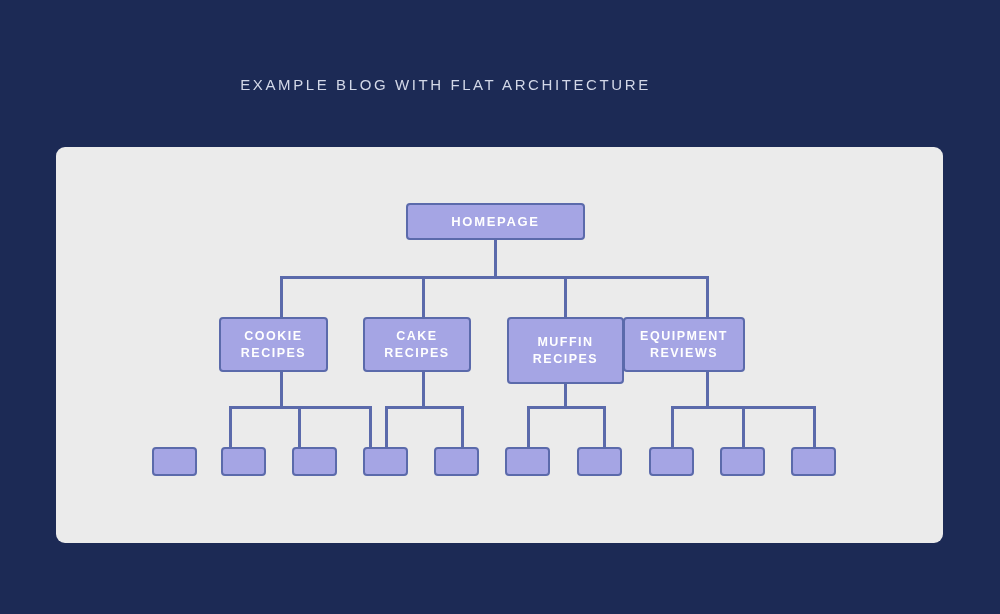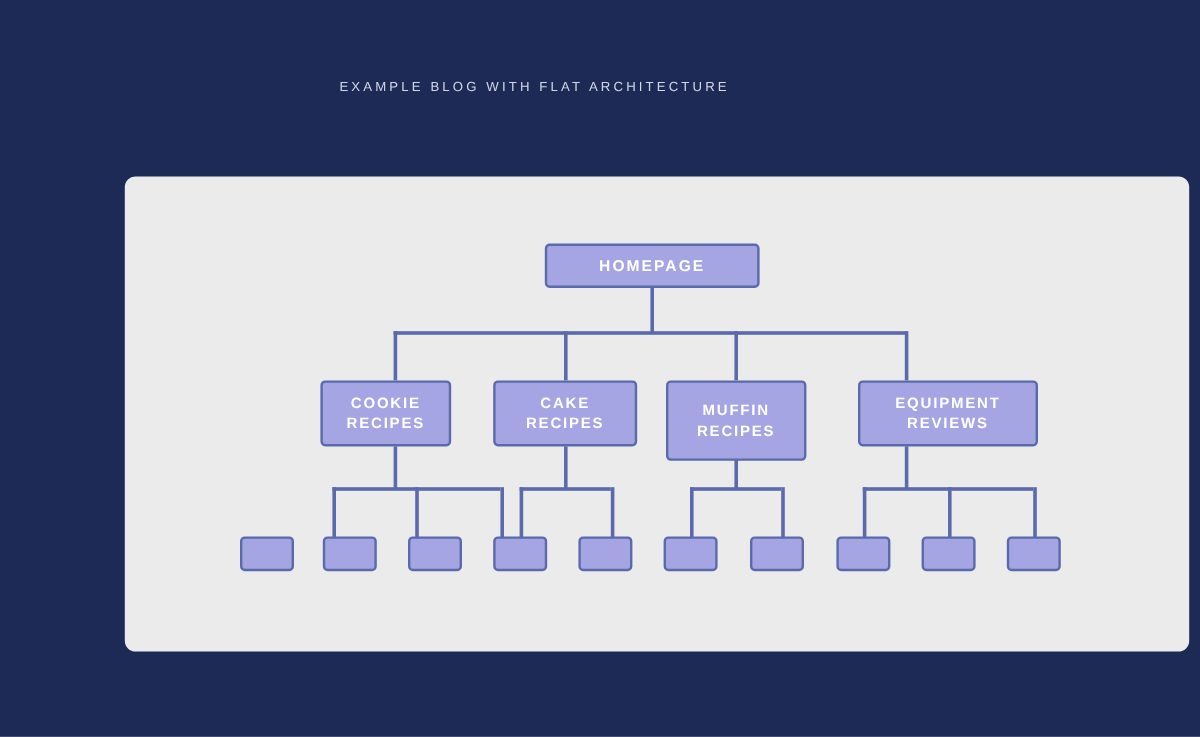--- a/index.html
+++ b/index.html
@@ -10,39 +10,38 @@
     width: 1000px;
     height: 614px;
     background: #1c2a55;
     font-family: "Liberation Sans", sans-serif;
     overflow: hidden;
     position: relative;
   }
   #page-title {
     position: absolute;
     left: 0;
-    top: 62px;
+    top: 74px;
     width: 891px;
     text-align: center;
     color: #d3d8e8;
-    font-size: 11px;
+    font-size: 15px;
     font-weight: 400;
     letter-spacing: 2.6px;
     line-height: 22px;
     white-space: nowrap;
   }
   #panel {
     position: absolute;
     left: 56px;
     top: 147px;
     width: 887px;
     height: 396px;
     background: #ebebeb;
     border-radius: 9px;
-    margin-left: 48px;
   }
   .diagram {
     position: absolute;
     left: 0;
     top: 0;
     width: 887px;
     height: 396px;
   }
   .node {
     position: absolute;
@@ -91,25 +90,25 @@
 
     <div class="connector h-line" style="left:224px; top:129px; width:428px;"></div>
 
     <div class="connector v-line" style="left:224px; top:129px; height:41px;"></div>
     <div class="connector v-line" style="left:366px; top:129px; height:41px;"></div>
     <div class="connector v-line" style="left:508px; top:129px; height:41px;"></div>
     <div class="connector v-line" style="left:650px; top:129px; height:41px;"></div>
 
     <div class="node" style="left:163px; top:170px; width:109px; height:55px;">COOKIE
 RECIPES</div>
-    <div class="node" style="left:307px; top:170px; width:120px; height:55px;">CAKE
+    <div class="node" style="left:307px; top:170px; width:108px; height:55px;">CAKE
 RECIPES</div>
     <div class="node" style="left:451px; top:170px; width:117px; height:67px;">MUFFIN
 RECIPES</div>
-    <div class="node" style="left:611px; top:170px; width:150px; height:55px;">EQUIPMENT
+    <div class="node" style="left:567px; top:170px; width:122px; height:55px;">EQUIPMENT
 REVIEWS</div>
 
     <div class="connector v-line" style="left:224px; top:225px; height:36px;"></div>
     <div class="connector v-line" style="left:366px; top:225px; height:36px;"></div>
     <div class="connector v-line" style="left:508px; top:225px; height:36px;"></div>
     <div class="connector v-line" style="left:650px; top:225px; height:36px;"></div>
 
     <div class="connector h-line" style="left:173px; top:259px; width:140px;"></div>
     <div class="connector h-line" style="left:329px; top:259px; width:76px;"></div>
     <div class="connector h-line" style="left:471px; top:259px; width:76px;"></div>

